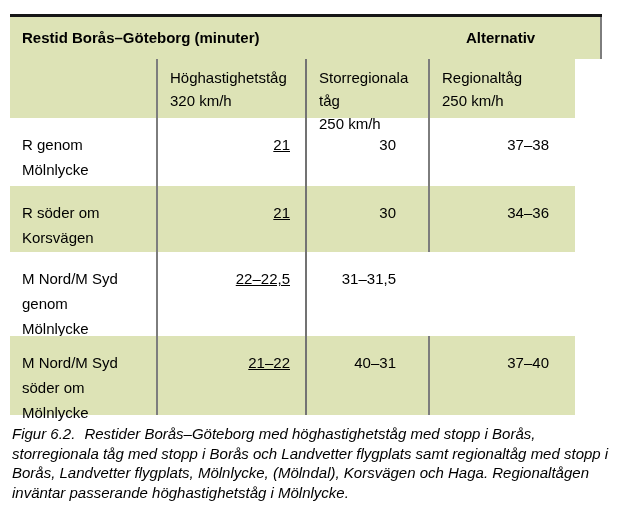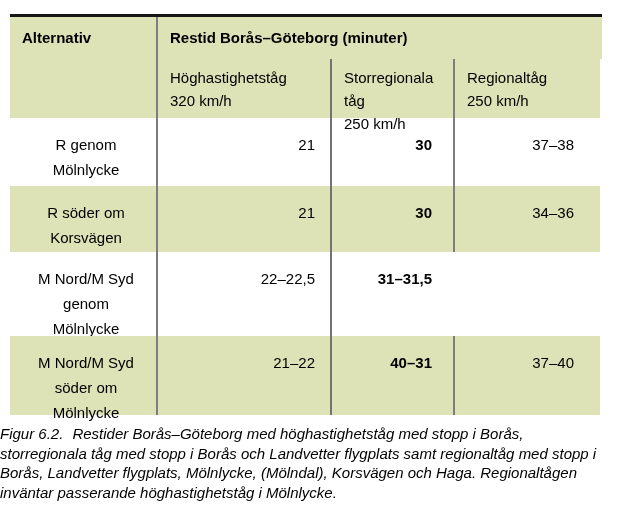--- a/index.html
+++ b/index.html
@@ -15,21 +15,21 @@
   .table {
     position: absolute;
     left: 10px;
     top: 14px;
     width: 592px;
     border-top: 3px solid #161616;
   }
   .row { display: flex; }
   .cell { box-sizing: border-box; flex: none; }
   .c1 { width: 148px; border-right: 2px solid #7d7d7d; padding: 14px 6px 0 12px; }
-  .c2 { width: 172px; }
+  .c2 { width: 147px; }
   .c3 { width: 123px; border-left: 2px solid #737373; }
   .c4 { width: 147px; border-left: 2px solid #7d7d7d; padding-left: 20px; }
   .green { background: #dde3b6; }
 
   
   .rowA { height: 42px; }
   .rowA .c1 { padding-top: 12px; font-weight: bold; font-size: 15px; }
   .title-cell {
     width: 444px;
     padding: 12px 6px 0 12px;
@@ -45,54 +45,53 @@
 
   
   .r1 { height: 68px; }
   .r2 { height: 66px; }
   .r3 { height: 84px; }
   .r4 { height: 79px; }
   .label-cell {
     font-size: 15px;
     line-height: 25px;
     white-space: pre-line;
-    text-align: center;
   }
   .num {
     font-size: 15px;
     line-height: 25px;
     text-align: right;
     padding-top: 14px;
   }
-  .num.c2 { padding-right: 15px; }
-  .num.c3 { padding-right: 21px; font-weight: bold; }
+  .num.c2 { padding-right: 15px; text-decoration: underline; }
+  .num.c3 { padding-right: 32px; }
   .num.c4 { padding-right: 26px; }
 
   .caption {
     position: absolute;
-    left: 0;
+    left: 12px;
     top: 424px;
     width: 600px;
     margin: 0;
     font-style: italic;
     font-size: 15px;
     line-height: 19.5px;
   }
   .cap-label { margin-right: 9px; }
 </style>
 </head>
 <body>
 
 <div class="page">
 
   <div class="table">
 
     <div class="row rowA">
+      <div class="cell title-cell green">Restid Borås–Göteborg (minuter)</div>
       <div class="cell c1 green">Alternativ</div>
-      <div class="cell title-cell green">Restid Borås–Göteborg (minuter)</div>
     </div>
 
     <div class="row rowB">
       <div class="cell c1 green"></div>
       <div class="cell c2 sub green">
         <div>Höghastighetståg</div>
         <div>320 km/h</div>
       </div>
       <div class="cell c3 sub green">
         <div>Storregionala tåg</div>

